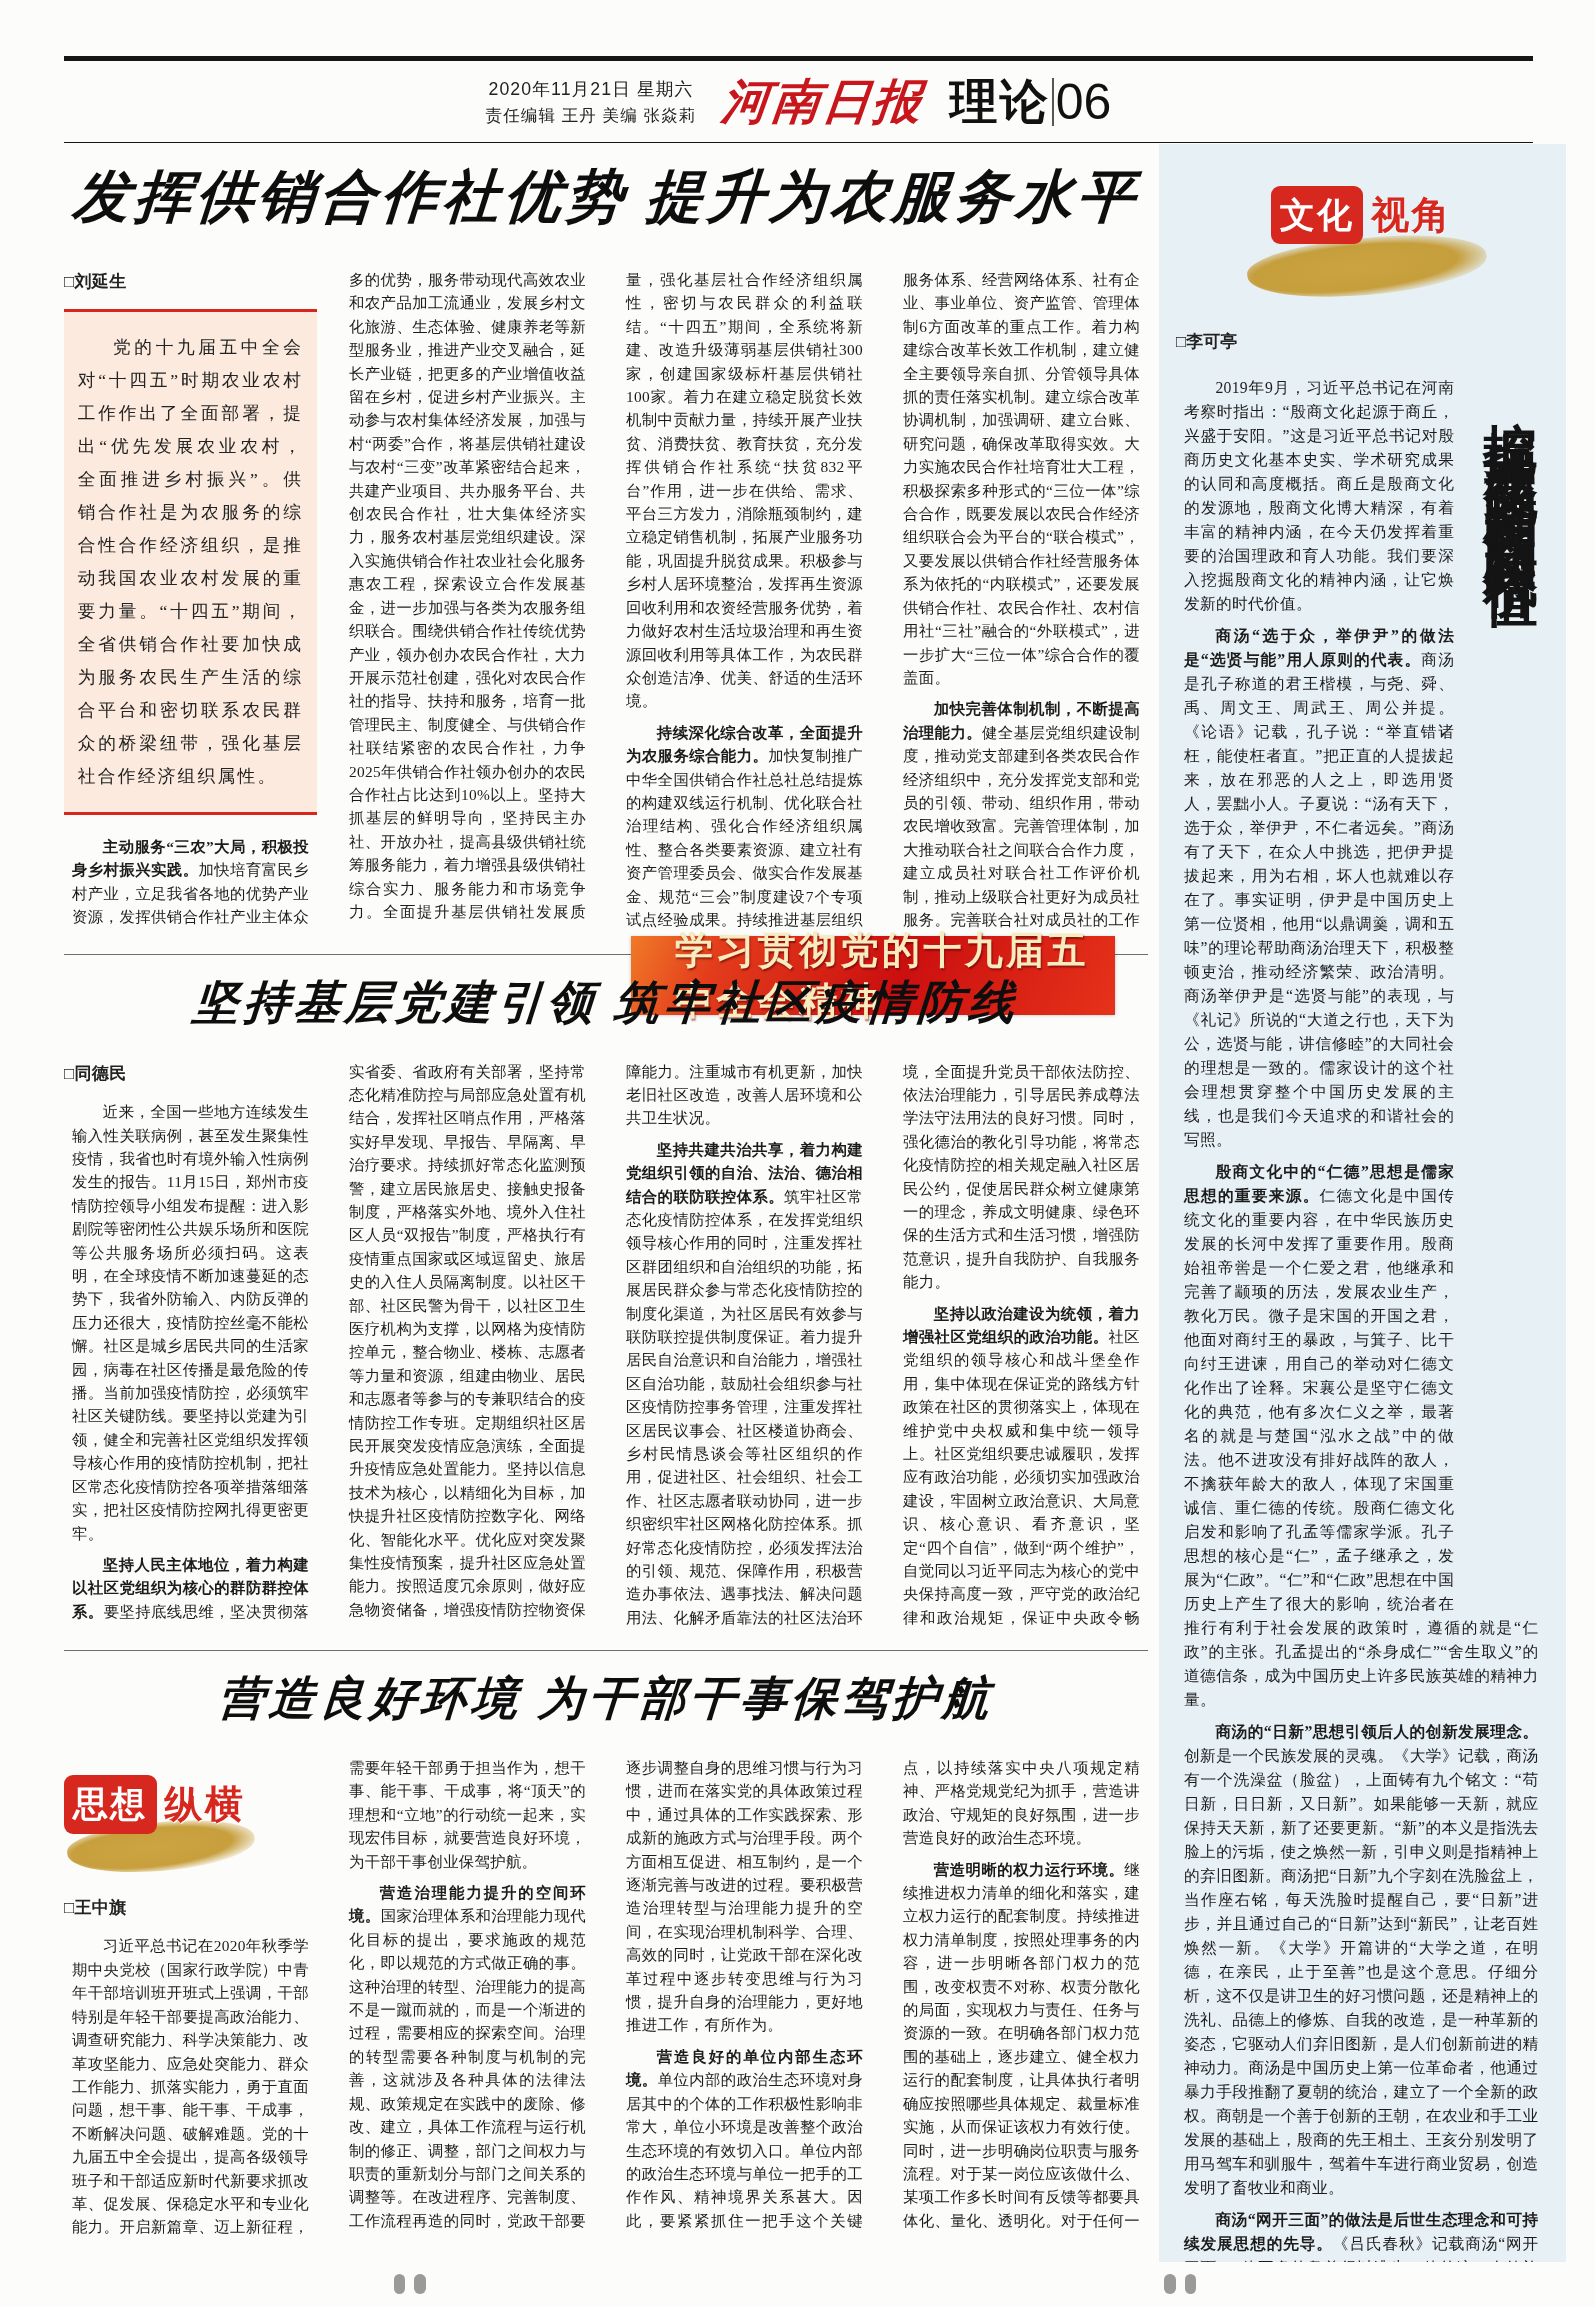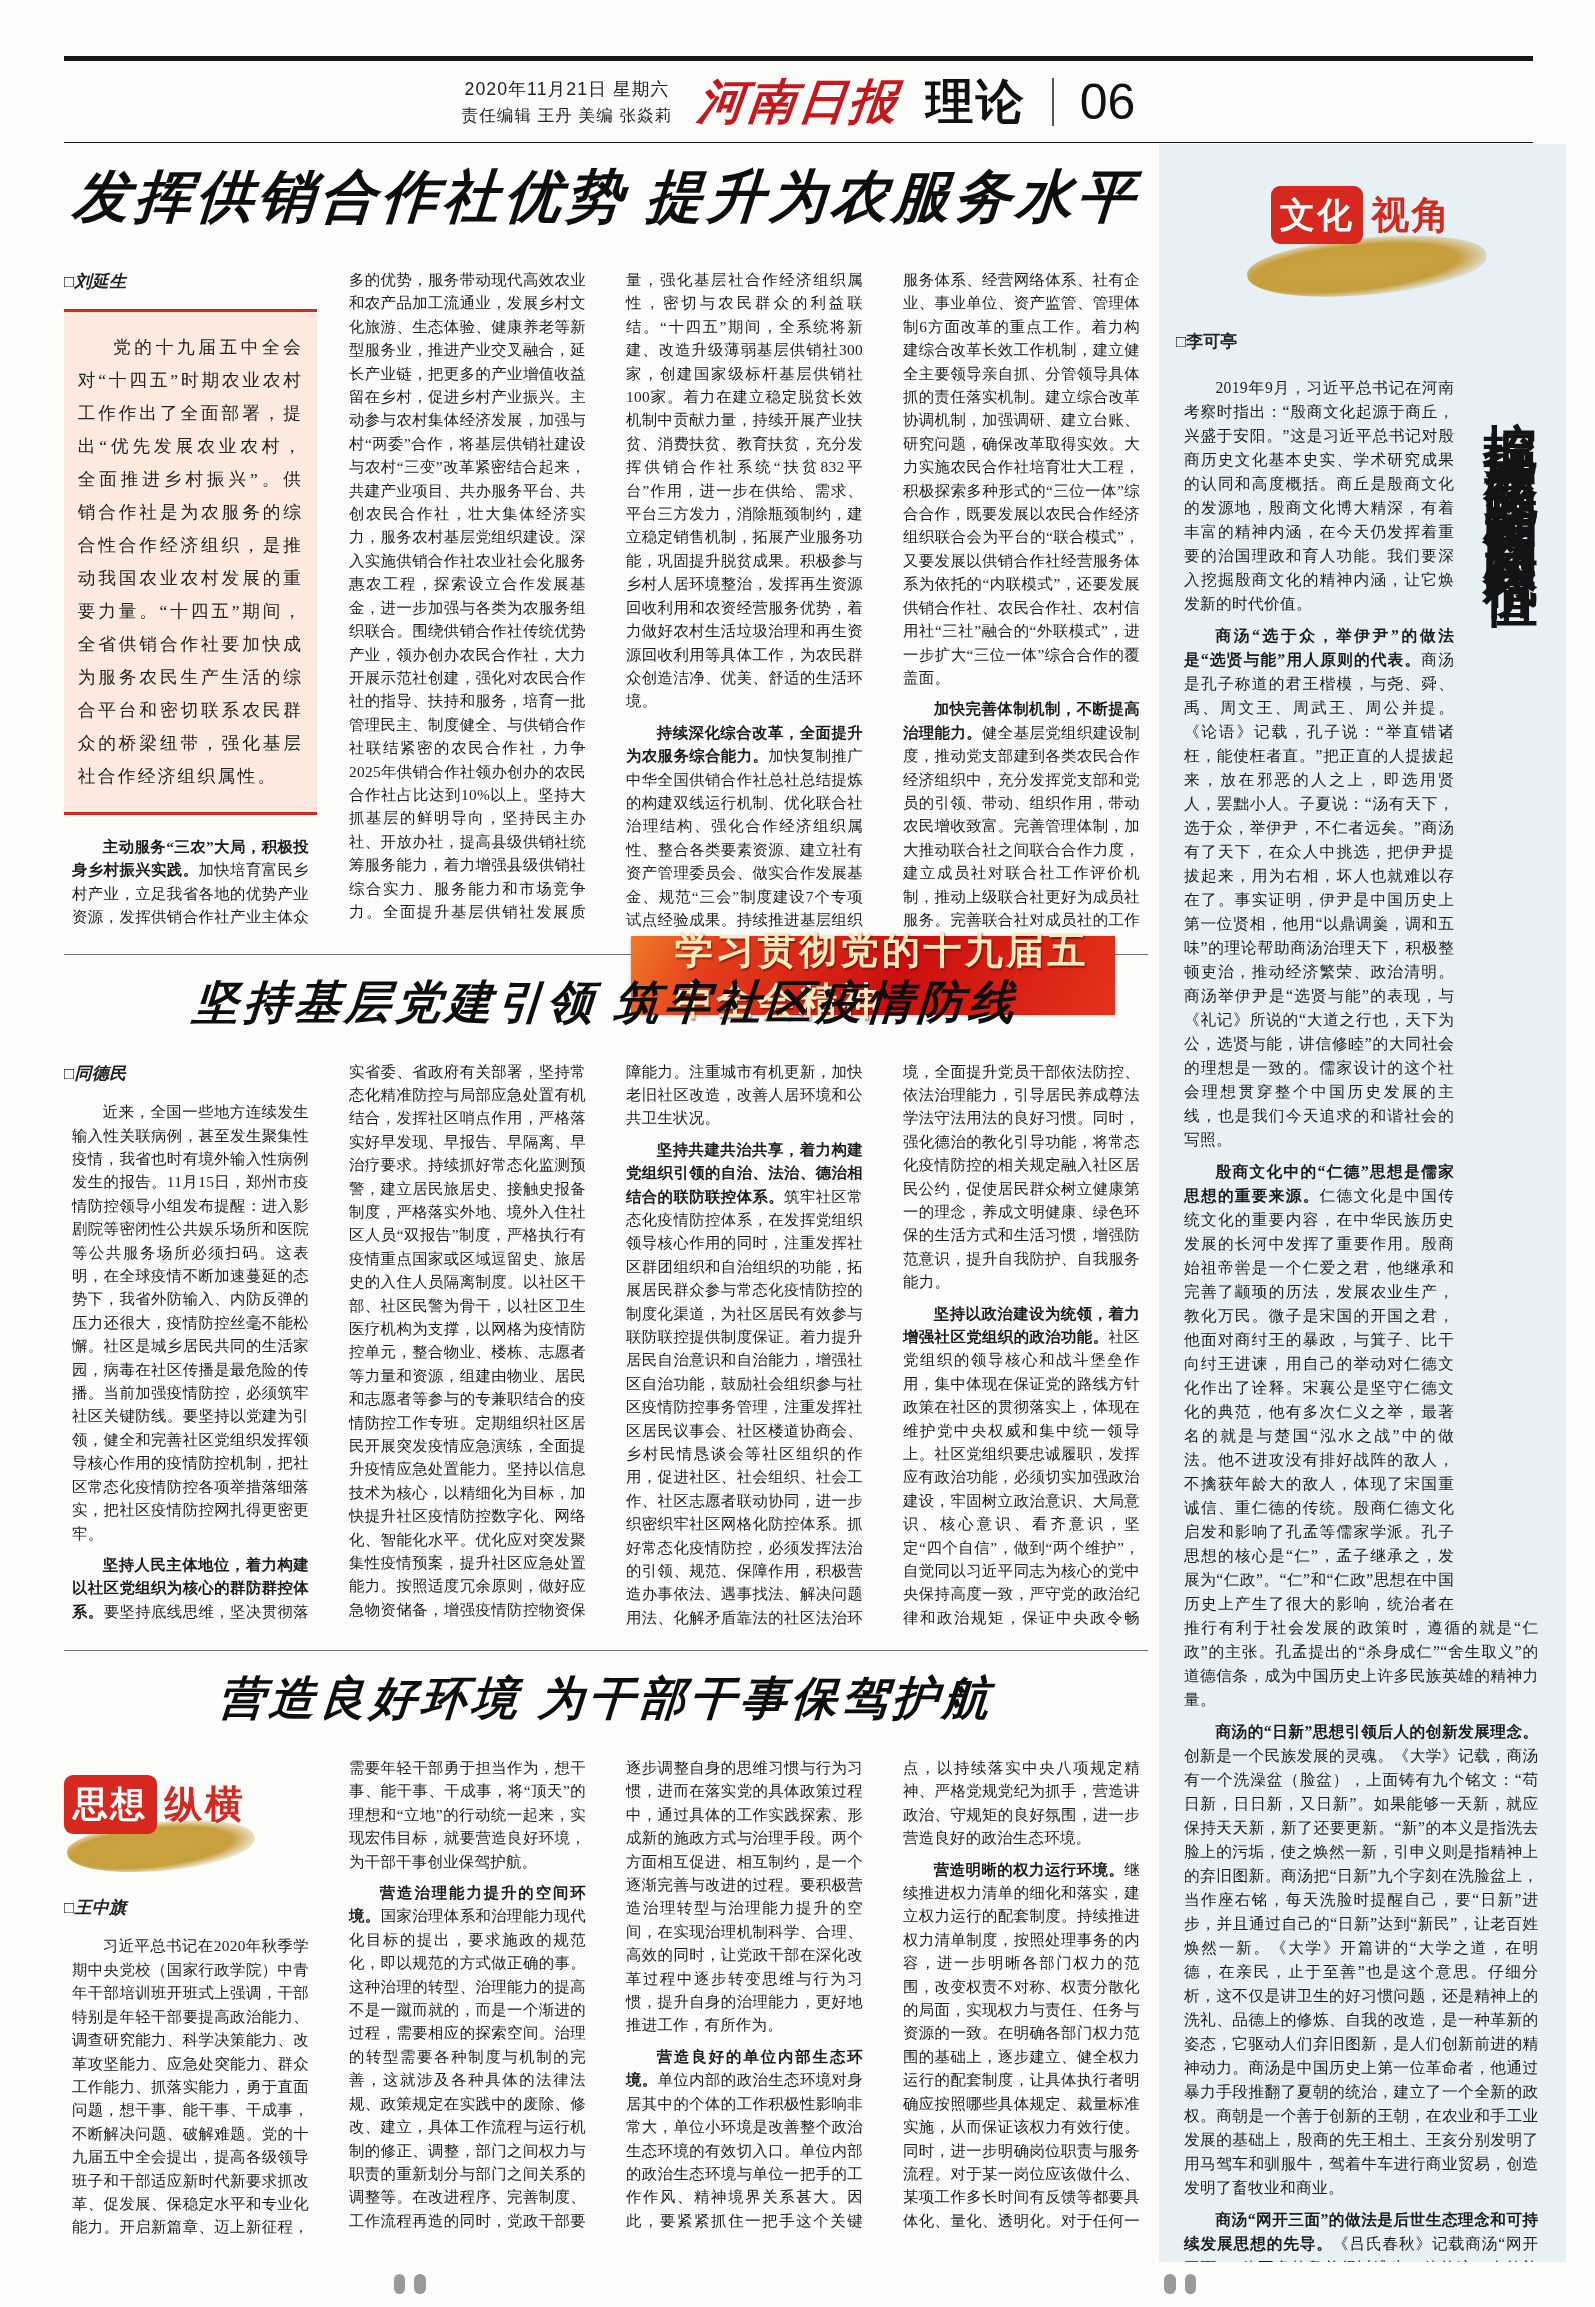--- a/index.html
+++ b/index.html
@@ -9,37 +9,37 @@
 
   
   .masthead { position:absolute; left:64px; right:62px; top:56px;
     border-top:5.7px solid #161616; border-bottom:1.7px solid #161616;
     display:flex; justify-content:center; align-items:center; gap:26px; padding:9px 0 8px; }
   .date-block { text-align:center; font-family:"Liberation Sans",sans-serif; color:#222; }
   .date-block .l1 { font-size:17.7px; letter-spacing:1.1px; }
   .date-block .l2 { font-size:16.5px; margin-top:4.6px; letter-spacing:1.1px; }
   .paper-logo { color:#c8161d; font-size:48px; font-weight:bold; font-style:italic;
     letter-spacing:2.3px; transform:skewX(-6deg); font-family:"Liberation Serif",serif; }
-  .section-wrap { display:flex; align-items:center; gap:26px; }
+  .section-wrap { display:flex; align-items:center; gap:2px; }
   .section-name { font-size:48px; font-weight:bold; color:#111; letter-spacing:2.3px; }
   .section-sep { width:1.7px; height:48px; background:#555; }
   .page-no { font-size:50px; color:#111; font-family:"Liberation Sans",sans-serif; }
 
   
   .left-region { position:absolute; left:64px; top:144px; width:1084px; }
   .headline { text-align:center; font-weight:bold; color:#0e0e0e; font-style:italic;
     transform:skewX(-4deg); letter-spacing:4.6px; }
   .headline.h-main { font-size:57px; margin:15px 0 32px; }
   .headline.h-sub { font-size:46px; margin:11.4px 0 26px; }
   .art-body { column-gap:24px; column-fill:auto; text-align:justify; overflow:hidden; }
   .art-body { column-count:4; }
   .para { font-size:15.4px; line-height:23.4px; color:#1c1c1c; text-indent:2em;
     letter-spacing:0.3px; margin:8px; }
   .para b { letter-spacing:0.3px; }
-  .byline { font-size:17px; font-weight:bold; color:#222; margin:2.3px 0 15px; text-indent:0;font-style:italic; }
+  .byline { font-size:17px; font-weight:bold; color:#222; margin:2.3px 0 15px; text-indent:0; }
   .divider { border:none; border-top:1.7px solid #6d6d6d; margin:20.5px 0 17px; }
 
   
   .article-main { position:relative; }
   .art1-body { height:665px; }
   .hl-box { break-inside:avoid; background:#fbeadd; border-top:3.4px solid #d9261c;
     border-bottom:3.4px solid #d9261c; padding:19.4px 13.7px; margin:0 0 19.4px;
     font-size:17.7px; line-height:33px; letter-spacing:2.3px; color:#232323;
     text-align:justify; text-indent:2em; font-weight:500; }
   .study-banner { position:absolute; right:33px; top:777px; width:484px; height:79px;

